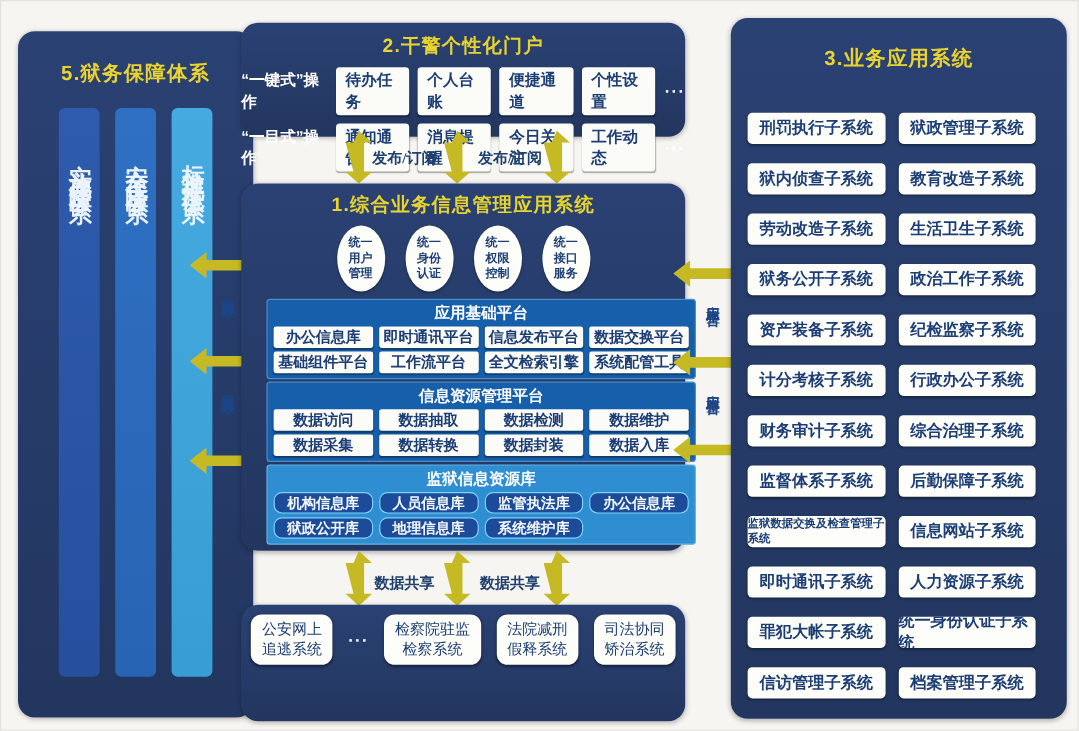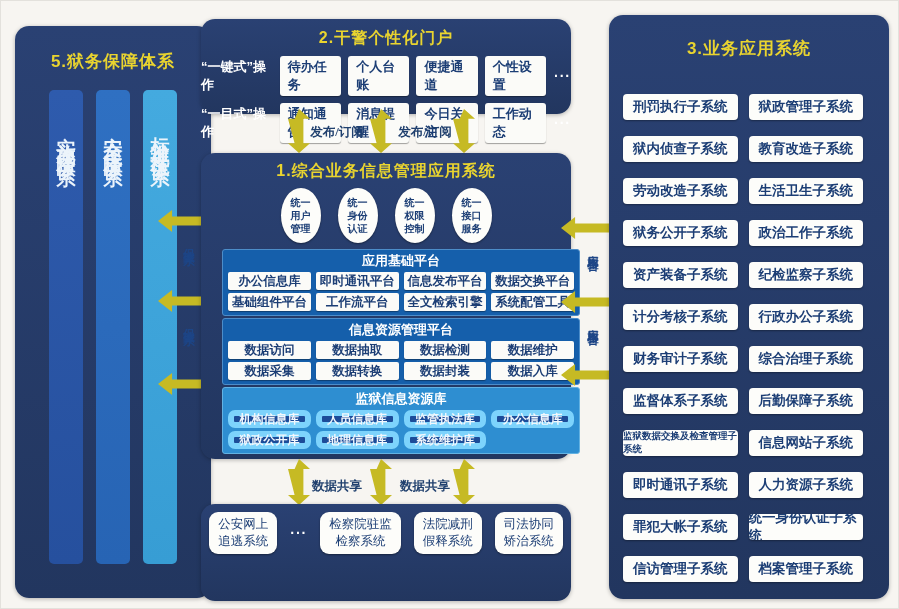--- a/index.html
+++ b/index.html
@@ -39,21 +39,21 @@
   .circle{width:40px;height:55px;background:#fdfdfa;border-radius:50%;color:#1c3e75;font-weight:bold;
     font-size:10px;line-height:1.3;display:flex;align-items:center;justify-content:center;
     text-align:center;white-space:pre-line;box-shadow:0 1px 2px rgba(0,0,0,.4);}
   .sec{position:absolute;left:21px;width:358px;border-radius:3px;box-sizing:border-box;}
   .sec-title{color:#ffffff;font-weight:bold;font-size:13px;text-align:center;padding:2px 0 2px;}
   .sec-grid{display:grid;grid-template-columns:repeat(4,1fr);gap:3px 5px;padding:0 5px 4px;}
   .sec-grid .wbox{height:18px;font-size:12.5px;display:flex;align-items:center;justify-content:center;border-radius:2px;}
   #secA{top:96px;background:#155fab;border:1px solid #4c8dc9;}
   #secB{top:165px;background:#155fab;border:1px solid #4c8dc9;}
   #secC{top:234px;background:#2e8ed1;border:1px solid #63b2e2;}
-  .db-box{background:#1c4c99;border:6px solid #7dd3fc;border-radius:7px;color:#f2f7fc;font-weight:bold;
+  .db-box{background:#1c4c99;border:1px solid #7dd3fc;border-radius:7px;color:#f2f7fc;font-weight:bold;
     font-size:12px;height:18px;display:flex;align-items:center;justify-content:center;box-sizing:border-box;font-family:Liberation Mono, monospace;}
 
   
   #panel4{left:200px;top:503px;width:370px;height:97px;}
   #panel4 .ptitle{font-size:16px;padding-top:10px;}
   .collab-row{display:flex;justify-content:center;align-items:center;gap:13px;margin-top:8px;}
   .collab-box{background:#fdfdfa;border-radius:9px;color:#1c3e75;font-weight:normal;font-size:12.5px;
     line-height:1.35;text-align:center;white-space:pre-line;padding:4px 9px;box-shadow:0 1px 2px rgba(0,0,0,.4);}
 
   

